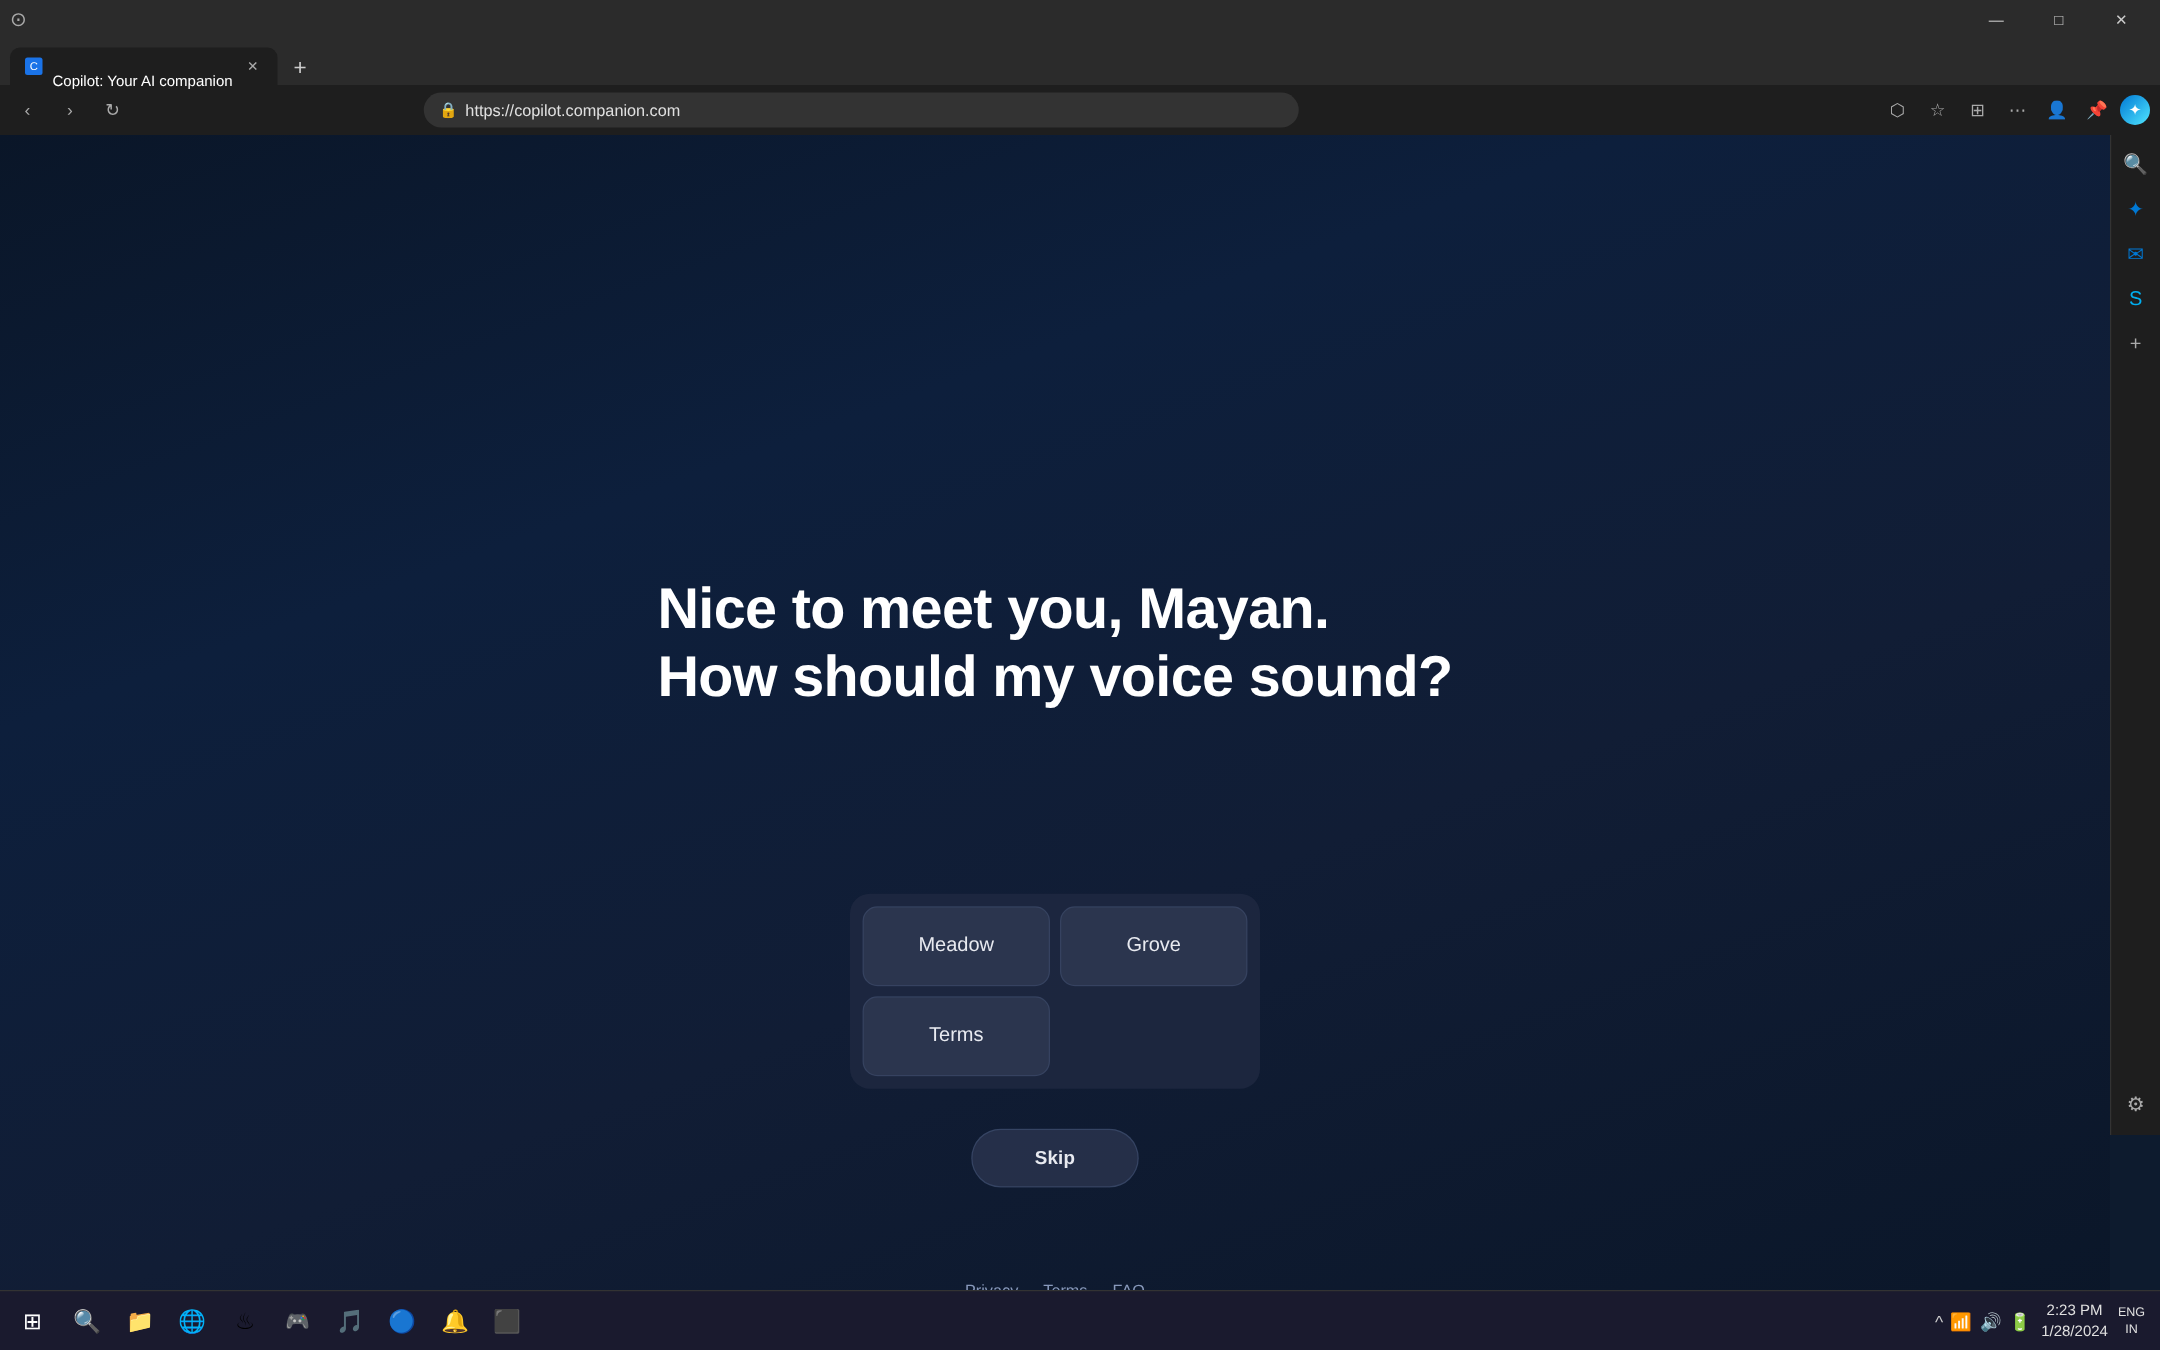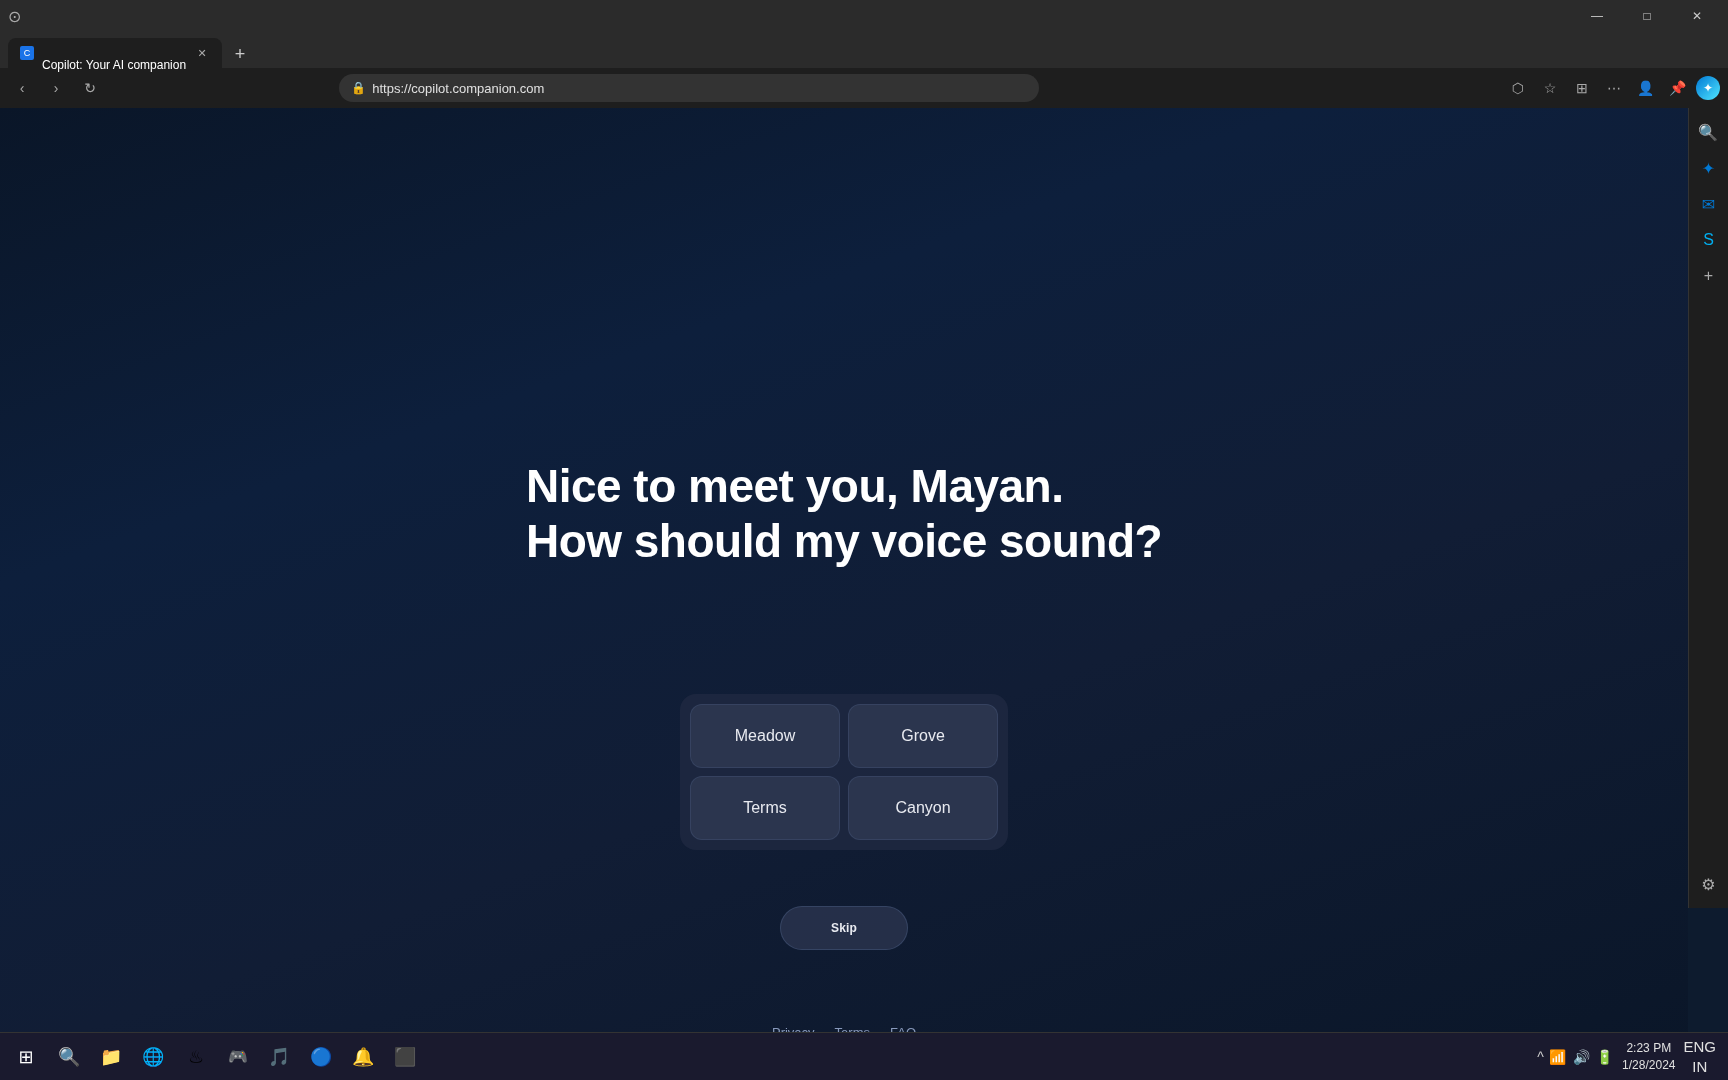--- a/index.html
+++ b/index.html
@@ -253,26 +253,25 @@
       cursor: pointer;
       transition: background 0.2s;
       min-width: 150px;
     }
 
     .skip-button {
       background: rgba(40, 50, 75, 0.9);
       border: 1px solid rgba(80, 100, 140, 0.4);
       border-radius: 24px;
       padding: 14px 50px;
-      font-size: 12px;
+      font-size: 15px;
       font-weight: 600;
       color: #e8eaf0;
       cursor: pointer;
       letter-spacing: 0.2px;
-      margin-top: 24px;
     }
 
     .footer-links {
       position: absolute;
       bottom: 40px;
       left: 50%;
       transform: translateX(-50%);
       display: flex;
       gap: 20px;
     }
@@ -398,21 +397,20 @@
   <div class="heading-section">
     <div class="main-heading">Nice to meet you, Mayan.</div>
     <div class="main-heading">How should my voice sound?</div>
   </div>
 
   <div class="voice-options-container">
     <div class="voice-grid">
       <div class="voice-option">Meadow</div>
       <div class="voice-option">Grove</div>
       <div class="voice-option">Terms</div>
-      <div class="voice-option">Canyon</div>
     </div>
     <button class="skip-button">Skip</button>
   </div>
 
   <div class="footer-links">
     <a class="footer-link">Privacy</a>
     <a class="footer-link">Terms</a>
     <a class="footer-link">FAQ</a>
   </div>
 </div>
@@ -443,15 +441,15 @@
     <div class="taskbar-systray">
       <span class="sys-icon">^</span>
       <span class="sys-icon">📶</span>
       <span class="sys-icon">🔊</span>
       <span class="sys-icon">🔋</span>
     </div>
     <div class="taskbar-clock">
       <div>2:23 PM</div>
       <div>1/28/2024</div>
     </div>
-    <div style="color:#e0e0e0; font-size:15px; text-align:center; line-height:1.3;">ENG<br>IN</div>
+    <div style="color:#e0e0e0; font-size:10px; text-align:center; line-height:1.3;">ENG<br>IN</div>
   </div>
 </div>
 
 </body></html>

